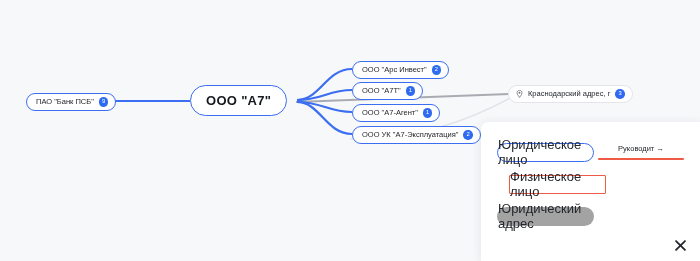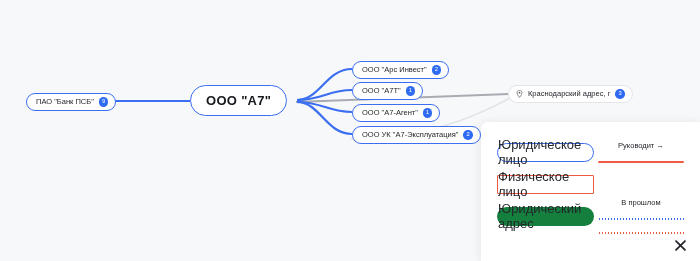--- a/index.html
+++ b/index.html
@@ -104,32 +104,33 @@
     color: #23262b;
     background: #ffffff;
   }
   .chip-legal {
     border: 1.2px solid #3b6ef0;
     border-radius: 999px;
   }
   .chip-person {
     border: 1.2px solid #ef5a44;
     border-radius: 1px;
+    margin-left: 12px;
   }
   .chip-address {
     border: 1px solid transparent;
     border-radius: 999px;
-    background: #15803d;
+    background: #a3a3a3;
   }
   .legend-edge {
     width: 86px;
     display: flex;
     flex-direction: column;
     align-items: center;
-    gap: 11px;
+    gap: 5px;
   }
   .legend-edge-label {
     font-size: 7.5px;
     color: #23262b;
   }
   .line-solid {
     width: 100%;
     height: 1.6px;
     border-radius: 2px;
   }
@@ -229,25 +230,20 @@
   <div class="legend-row">
     <div class="legend-chip chip-person">
       <span>Физическое лицо</span>
     </div>
   </div>
 
   <div class="legend-row">
     <div class="legend-chip chip-address">
       <span>Юридический адрес</span>
     </div>
-    <div class="legend-edge">
-      <span class="legend-edge-label">В прошлом</span>
-      <span class="line-dots dots-blue"></span>
-      <span class="line-dots dots-red"></span>
-    </div>
   </div>
 
   <div id="legend-close">
     <svg viewBox="0 0 14 14" width="13" height="13">
       <path d="M2.2 2.2 L11.8 11.8 M11.8 2.2 L2.2 11.8" stroke="#23262b" stroke-width="1.9" stroke-linecap="round"></path>
     </svg>
   </div>
 </div>
 
 </body></html>

